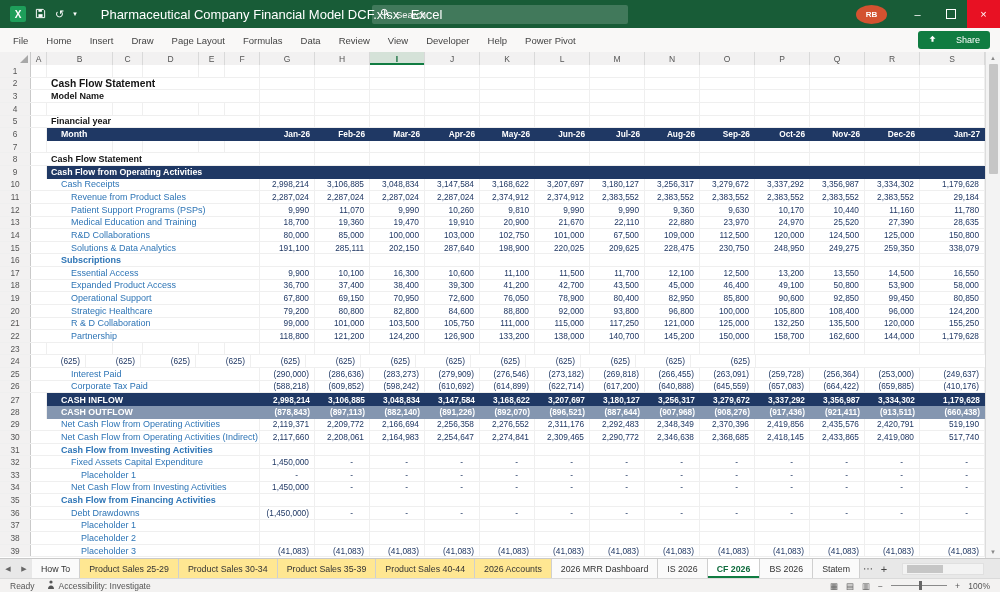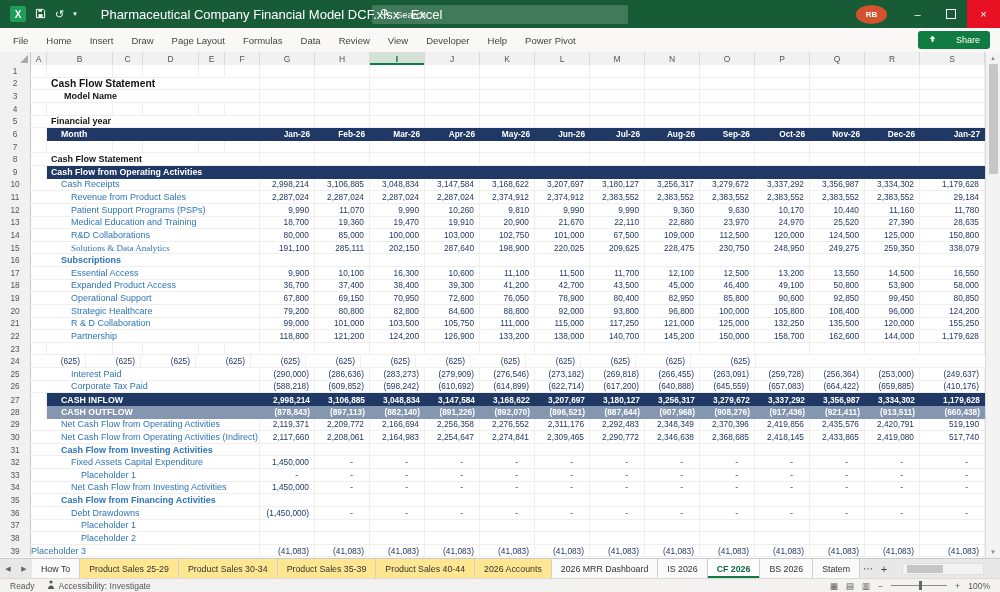--- a/index.html
+++ b/index.html
@@ -203,21 +203,21 @@
         <div class="vc"></div>
         <div class="vc"></div>
         <div class="vc"></div>
         <div class="vc"></div>
         <div class="vc"></div>
         <div class="vc"></div>
         <div class="vc last"></div>
       </div>
       <div class="row">
         <div class="rnum">3</div>
-        <div class="lc st-bold" style="padding-left: 33px;">Model Name</div>
+        <div class="lc st-bold" style="padding-left: 20px;">Model Name</div>
         <div class="vc"></div>
         <div class="vc"></div>
         <div class="vc"></div>
         <div class="vc"></div>
         <div class="vc"></div>
         <div class="vc"></div>
         <div class="vc"></div>
         <div class="vc"></div>
         <div class="vc"></div>
         <div class="vc"></div>
@@ -410,21 +410,21 @@
         <div class="vc">67,500</div>
         <div class="vc">109,000</div>
         <div class="vc">112,500</div>
         <div class="vc">120,000</div>
         <div class="vc">124,500</div>
         <div class="vc">125,000</div>
         <div class="vc last">150,800</div>
       </div>
       <div class="row">
         <div class="rnum">15</div>
-        <div class="lc st-lbl" style="padding-left: 40px; font-family: Liberation Serif, serif;">Solutions &amp; Data Analytics</div>
+        <div class="lc st-lbl" style="padding-left: 40px;">Solutions &amp; Data Analytics</div>
         <div class="vc">191,100</div>
         <div class="vc">285,111</div>
         <div class="vc">202,150</div>
         <div class="vc">287,640</div>
         <div class="vc">198,900</div>
         <div class="vc">220,025</div>
         <div class="vc">209,625</div>
         <div class="vc">228,475</div>
         <div class="vc">230,750</div>
         <div class="vc">248,950</div>
@@ -828,21 +828,21 @@
         <div class="vc"></div>
         <div class="vc"></div>
         <div class="vc"></div>
         <div class="vc"></div>
         <div class="vc"></div>
         <div class="vc"></div>
         <div class="vc last"></div>
       </div>
       <div class="row">
         <div class="rnum">39</div>
-        <div class="lc st-lbl" style="">Placeholder 3</div>
+        <div class="lc st-lbl" style="padding-left: 50px;">Placeholder 3</div>
         <div class="vc">(41,083)</div>
         <div class="vc">(41,083)</div>
         <div class="vc">(41,083)</div>
         <div class="vc">(41,083)</div>
         <div class="vc">(41,083)</div>
         <div class="vc">(41,083)</div>
         <div class="vc">(41,083)</div>
         <div class="vc">(41,083)</div>
         <div class="vc">(41,083)</div>
         <div class="vc">(41,083)</div>

